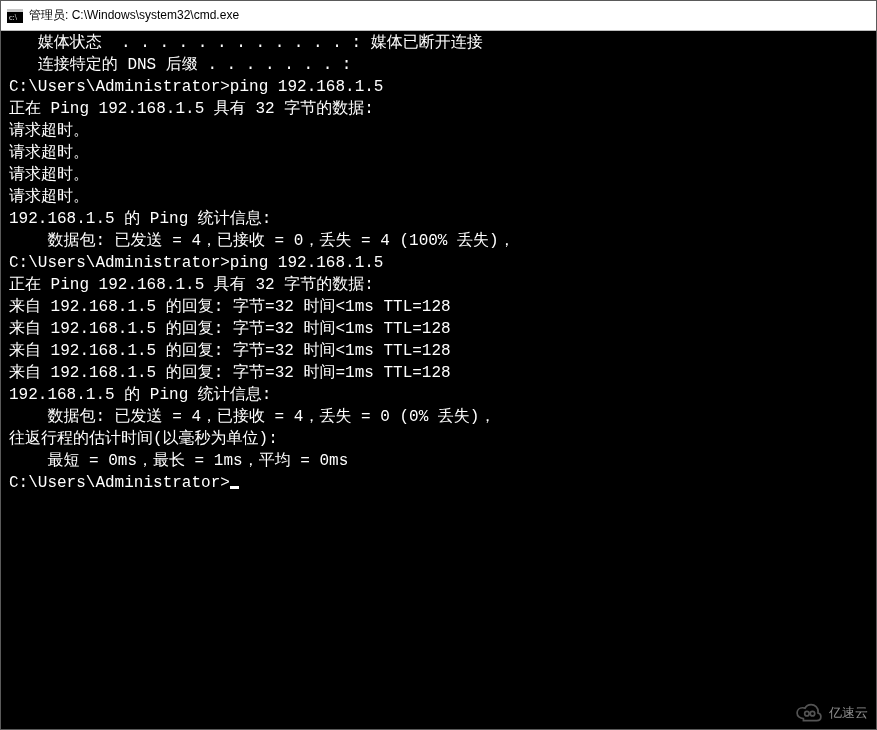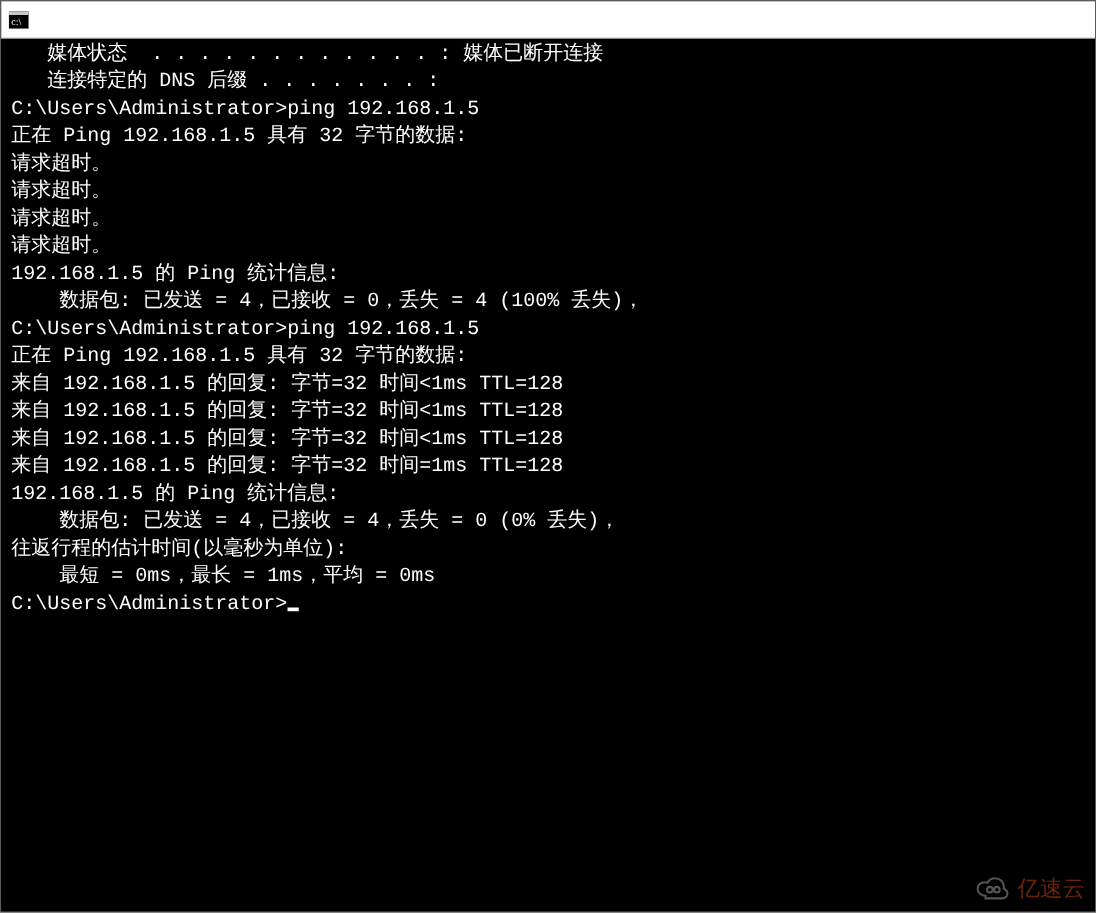--- a/index.html
+++ b/index.html
@@ -7,35 +7,36 @@
     .window { width: 877px; height: 730px; border: 1px solid #5a5a5a; display: flex; flex-direction: column; background: #000; position: relative; }
     .titlebar { height: 30px; background: #ffffff; display: flex; align-items: center; padding: 0 6px; border-bottom: 1px solid #bdbdbd; }
     .titlebar .icon { width: 16px; height: 14px; margin-right: 6px; display: inline-flex; align-items: center; justify-content: center; }
     .titlebar .icon svg { display:block; }
     .titlebar .title { font-size: 12px; color: #000; white-space: nowrap; }
     .term { flex: 1; background: #000; color: #ffffff; font-family: "NSimSun","SimSun","Consolas","Courier New",monospace; font-size: 16px; line-height: 22px; padding: 1px 8px 8px 8px; white-space: pre; overflow: hidden; position: relative; }
     .term .line { white-space: pre; }
     .cursor { display:inline-block; width: 9px; height: 3px; background:#fff; vertical-align: baseline; margin-left: 0px; position: relative; top: 2px; }
     .watermark { position: absolute; right: 8px; bottom: 6px; display: flex; align-items: center; gap: 6px; opacity: 0.55; pointer-events: none; }
     .watermark .wm-icon { width: 28px; height: 20px; }
-    .watermark .wm-text { font-size: 18px; color: #c2410c; font-family: "Microsoft YaHei", sans-serif; }
+    .watermark .wm-text { font-size: 13px; color: #ffffff; font-family: "Microsoft YaHei", sans-serif; }
   </style>
 </head>
 <body>
 
 <div class="window">
 
   <div class="titlebar">
     <span class="icon">
       <svg viewBox="0 0 16 14" width="16" height="14">
         <rect x="0" y="0" width="16" height="14" fill="#000"></rect>
         <rect x="0" y="0" width="16" height="3" fill="#c8c8c8"></rect>
         <text x="2" y="11" font-size="8" fill="#fff" font-family="Consolas">c:\</text>
       </svg>
     </span>
+    <span class="title">管理员: C:\Windows\system32\cmd.exe</span>
   </div>
 
   <div class="term" id="term"><div class="line"></div><div class="line">   媒体状态  . . . . . . . . . . . . : 媒体已断开连接</div><div class="line">   连接特定的 DNS 后缀 . . . . . . . :</div><div class="line"></div><div class="line">C:\Users\Administrator&gt;ping 192.168.1.5</div><div class="line"></div><div class="line">正在 Ping 192.168.1.5 具有 32 字节的数据:</div><div class="line">请求超时。</div><div class="line">请求超时。</div><div class="line">请求超时。</div><div class="line">请求超时。</div><div class="line"></div><div class="line">192.168.1.5 的 Ping 统计信息:</div><div class="line">    数据包: 已发送 = 4，已接收 = 0，丢失 = 4 (100% 丢失)，</div><div class="line"></div><div class="line">C:\Users\Administrator&gt;ping 192.168.1.5</div><div class="line"></div><div class="line">正在 Ping 192.168.1.5 具有 32 字节的数据:</div><div class="line">来自 192.168.1.5 的回复: 字节=32 时间&lt;1ms TTL=128</div><div class="line">来自 192.168.1.5 的回复: 字节=32 时间&lt;1ms TTL=128</div><div class="line">来自 192.168.1.5 的回复: 字节=32 时间&lt;1ms TTL=128</div><div class="line">来自 192.168.1.5 的回复: 字节=32 时间=1ms TTL=128</div><div class="line"></div><div class="line">192.168.1.5 的 Ping 统计信息:</div><div class="line">    数据包: 已发送 = 4，已接收 = 4，丢失 = 0 (0% 丢失)，</div><div class="line">往返行程的估计时间(以毫秒为单位):</div><div class="line">    最短 = 0ms，最长 = 1ms，平均 = 0ms</div><div class="line"></div><div class="line">C:\Users\Administrator&gt;<span class="cursor"></span></div></div>
 
   <div class="watermark">
     <span class="wm-icon">
       <svg viewBox="0 0 40 28" width="28" height="20">
         <g fill="none" stroke="#9a9a9a" stroke-width="2.4" stroke-linecap="round">
           <path d="M12 22c-5 0-9-3.5-9-8 0-4 3-7.5 8-7.5 1.2 0 2.3.2 3.3.7C16 4 19 2 23 2c5.7 0 10 4.3 10 10 0 .7-.1 1.3-.2 1.9 2.5.7 4.2 2.8 4.2 5.6 0 3-2.3 5.5-6 5.5H12z"></path>
           <circle cx="17" cy="15" r="3.2"></circle>

